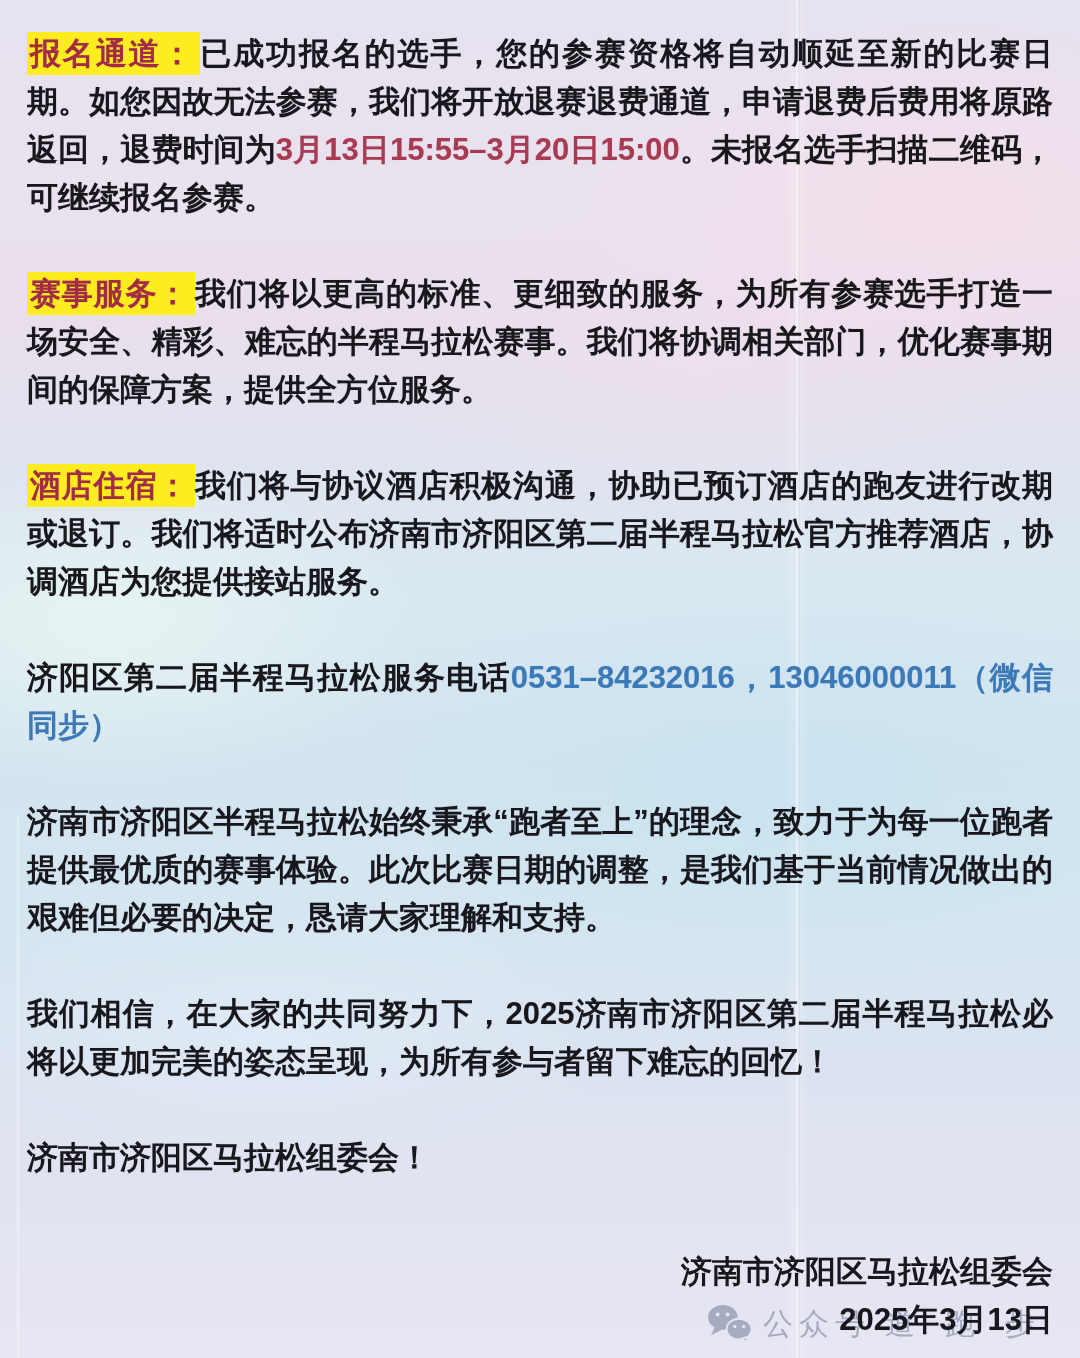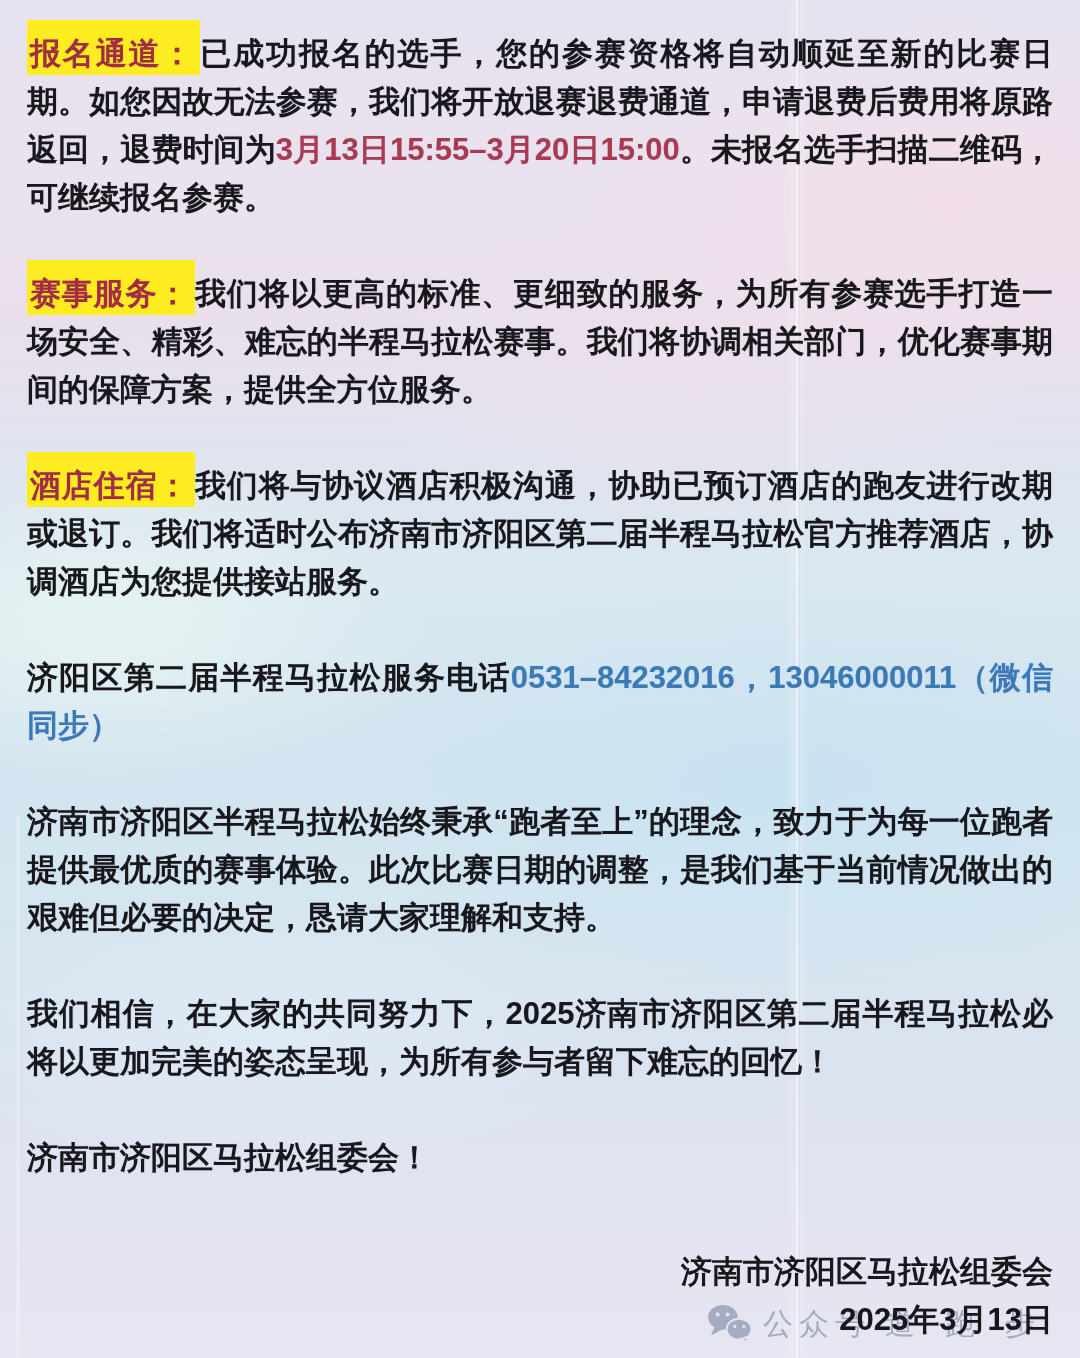--- a/index.html
+++ b/index.html
@@ -39,21 +39,21 @@
     line-height: 48px;
     font-weight: 700;
     color: #18181c;
     text-align: justify;
     margin-bottom: 48px;
     text-shadow: 0 0 1px rgba(70,60,110,0.25);
   }
   .hl {
     background: #fdec1f;
     color: #a32b45;
-    padding: 16px 6px 4px 3px;
+    padding: 4px 6px 4px 3px;
   }
   .red  { color: #a93a52; }
   .blue { color: #3b7ab8; }
   .signature {
     position: absolute;
     right: 27px;
     bottom: 14px;
     text-align: right;
     font-size: 31px;
     line-height: 48px;

